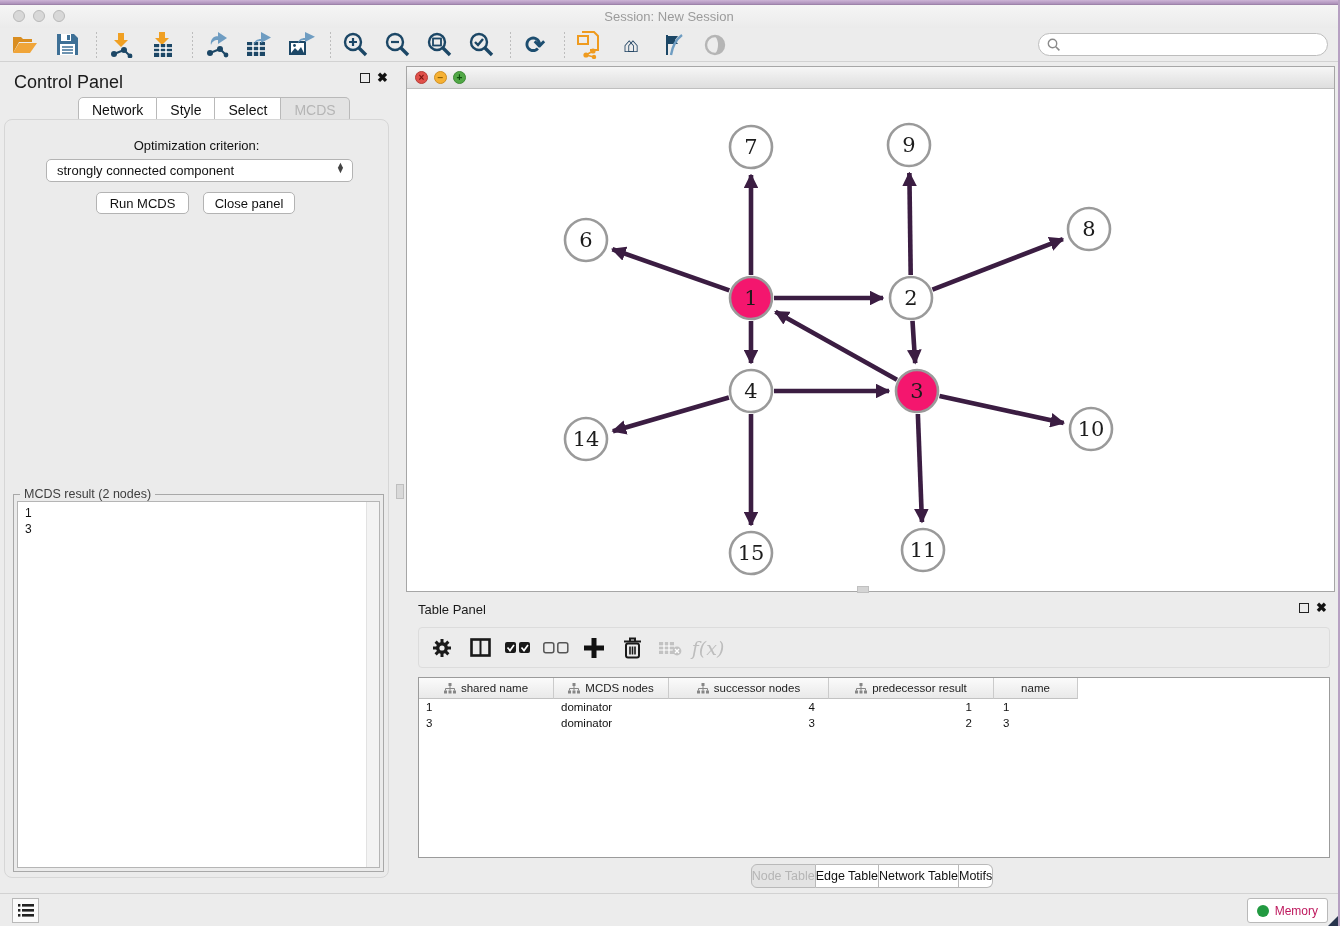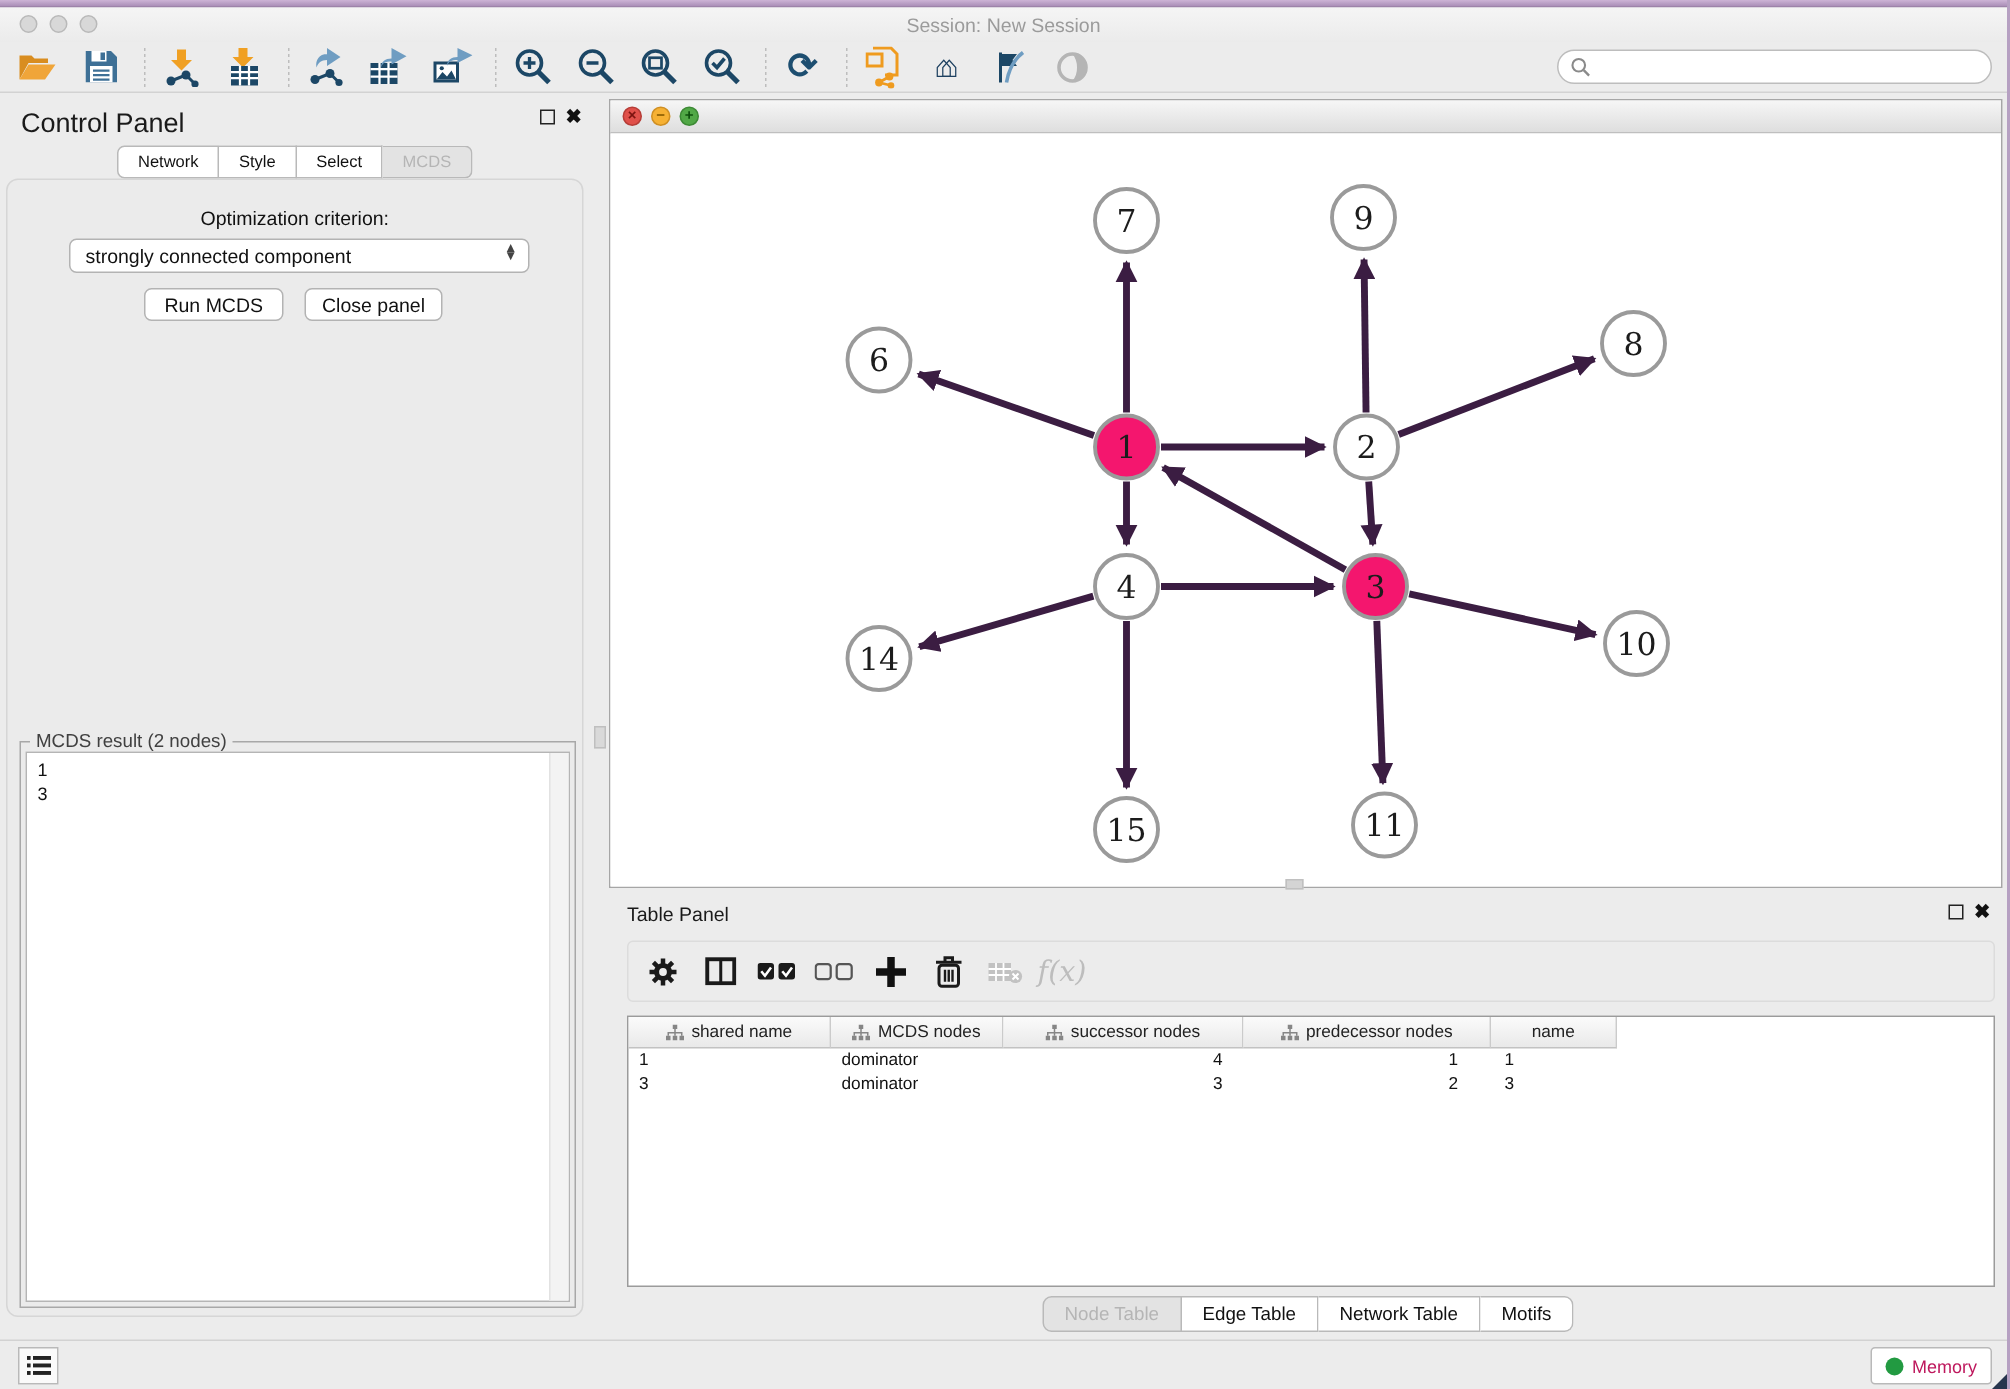--- a/index.html
+++ b/index.html
@@ -30,21 +30,21 @@
   .searchbox { width:290px; height:23px; background:#fff; border:1px solid #bdbdbd; border-radius:12px;
     margin-right:10px; display:flex; align-items:center; padding-left:8px; }
   .searchbox input { border:none; outline:none; flex:1; font-size:12px; background:transparent; }
 
   
   .cp-header { position:absolute; left:0; top:66px; width:393px; height:28px; }
   .cp-title { position:absolute; left:14px; top:6px; font-size:18px; color:#1a1a1a; }
   .panel-float { position:absolute; top:7px; width:10px; height:10px; border:1.5px solid #222; }
   .panel-close { position:absolute; top:4px; font-size:13px; font-weight:bold; color:#111; }
   .cp-tabs { position:absolute; left:78px; top:97px; display:flex; }
-  .cp-tab { border:1px solid #b9b9b9; border-left:none; background:#fff; font-size:11px;
+  .cp-tab { border:1px solid #b9b9b9; border-left:none; background:#fff; font-size:14px;
     padding:4px 13px 4px; color:#111; }
   .cp-tab:first-child { border-left:1px solid #b9b9b9; border-radius:5px 0 0 5px; }
   .cp-tab:last-child { border-radius:0 5px 5px 0; }
   .cp-tab.sel { background:#e3e3e3; color:#b5b5b5; }
   .cp-body { position:absolute; left:4px; top:119px; width:385px; height:759px;
     background:#ebebeb; border:1px solid #d6d6d6; border-radius:8px; }
   .opt-label { position:absolute; left:0; top:18px; width:100%; text-align:center; font-size:13px; color:#111; }
   .criterion { position:absolute; left:41px; top:39px; width:307px; height:23px; background:#fff;
     border:1px solid #b3b3b3; border-radius:5px; font-size:13px; color:#111;
     display:flex; align-items:center; padding-left:10px; }
@@ -98,21 +98,21 @@
     border-bottom:1px solid #c2c2c2; font-size:11.5px; color:#222; }
   .trow { display:flex; height:16px; font-size:11.5px; color:#111; align-items:center; }
   .td { overflow:hidden; white-space:nowrap; }
   .c0{width:135px;} .c1{width:115px;} .c2{width:160px;} .c3{width:165px;} .c4{width:84px;}
   .td.c0{padding-left:7px;} .td.c1{padding-left:7px;}
   .td.c2{text-align:right;padding-right:14px;} .td.c3{text-align:right;padding-right:22px;}
   .td.c4{padding-left:9px;}
   .tp-tabs { position:absolute; left:0; top:864px; width:100%; display:flex; justify-content:center; }
   .tp-tabs-inner { display:flex; margin-left:406px; }
   .tp-tab { border:1px solid #b9b9b9; border-left:none; background:#fff; font-size:12.5px;
-    padding:4px 14px; color:#111; }
+    padding:4px 0; color:#111; }
   .tp-tab:first-child { border-left:1px solid #b9b9b9; border-radius:6px 0 0 6px; }
   .tp-tab:last-child { border-radius:0 6px 6px 0; }
   .tp-tab.sel { background:#e3e3e3; color:#b5b5b5; }
 
   
   .statusbar { position:absolute; left:0; top:893px; width:100%; height:33px;
     background:#ececec; border-top:1px solid #d2d2d2; }
   .task-btn { position:absolute; left:12px; top:4px; width:27px; height:25px; background:#fafafa;
     border:1px solid #b9b9b9; display:flex; align-items:center; justify-content:center; }
   .memory-btn { position:absolute; right:10px; top:4px; height:25px; background:#fff;
@@ -462,21 +462,21 @@
       <div class="th c3">
         <svg width="12" height="11" viewBox="0 0 12 11">
             <g fill="#868686">
               <rect x="4.5" y="0" width="3" height="3"></rect>
               <rect x="0" y="7.5" width="3" height="3"></rect>
               <rect x="4.5" y="7.5" width="3" height="3"></rect>
               <rect x="9" y="7.5" width="3" height="3"></rect>
             </g>
             <path stroke="#868686" d="M6 3v2.5M1.5 7.5v-2h9v2M6 5.5v2" fill="none"></path>
           </svg>
-        <span>predecessor nodes</span>
+        <span>predecessor result</span>
       </div>
       <div class="th c4">
         <span>name</span>
       </div>
     </div>
     <div class="trow">
       <div class="td c0">1</div>
       <div class="td c1">dominator</div>
       <div class="td c2">4</div>
       <div class="td c3">1</div>

